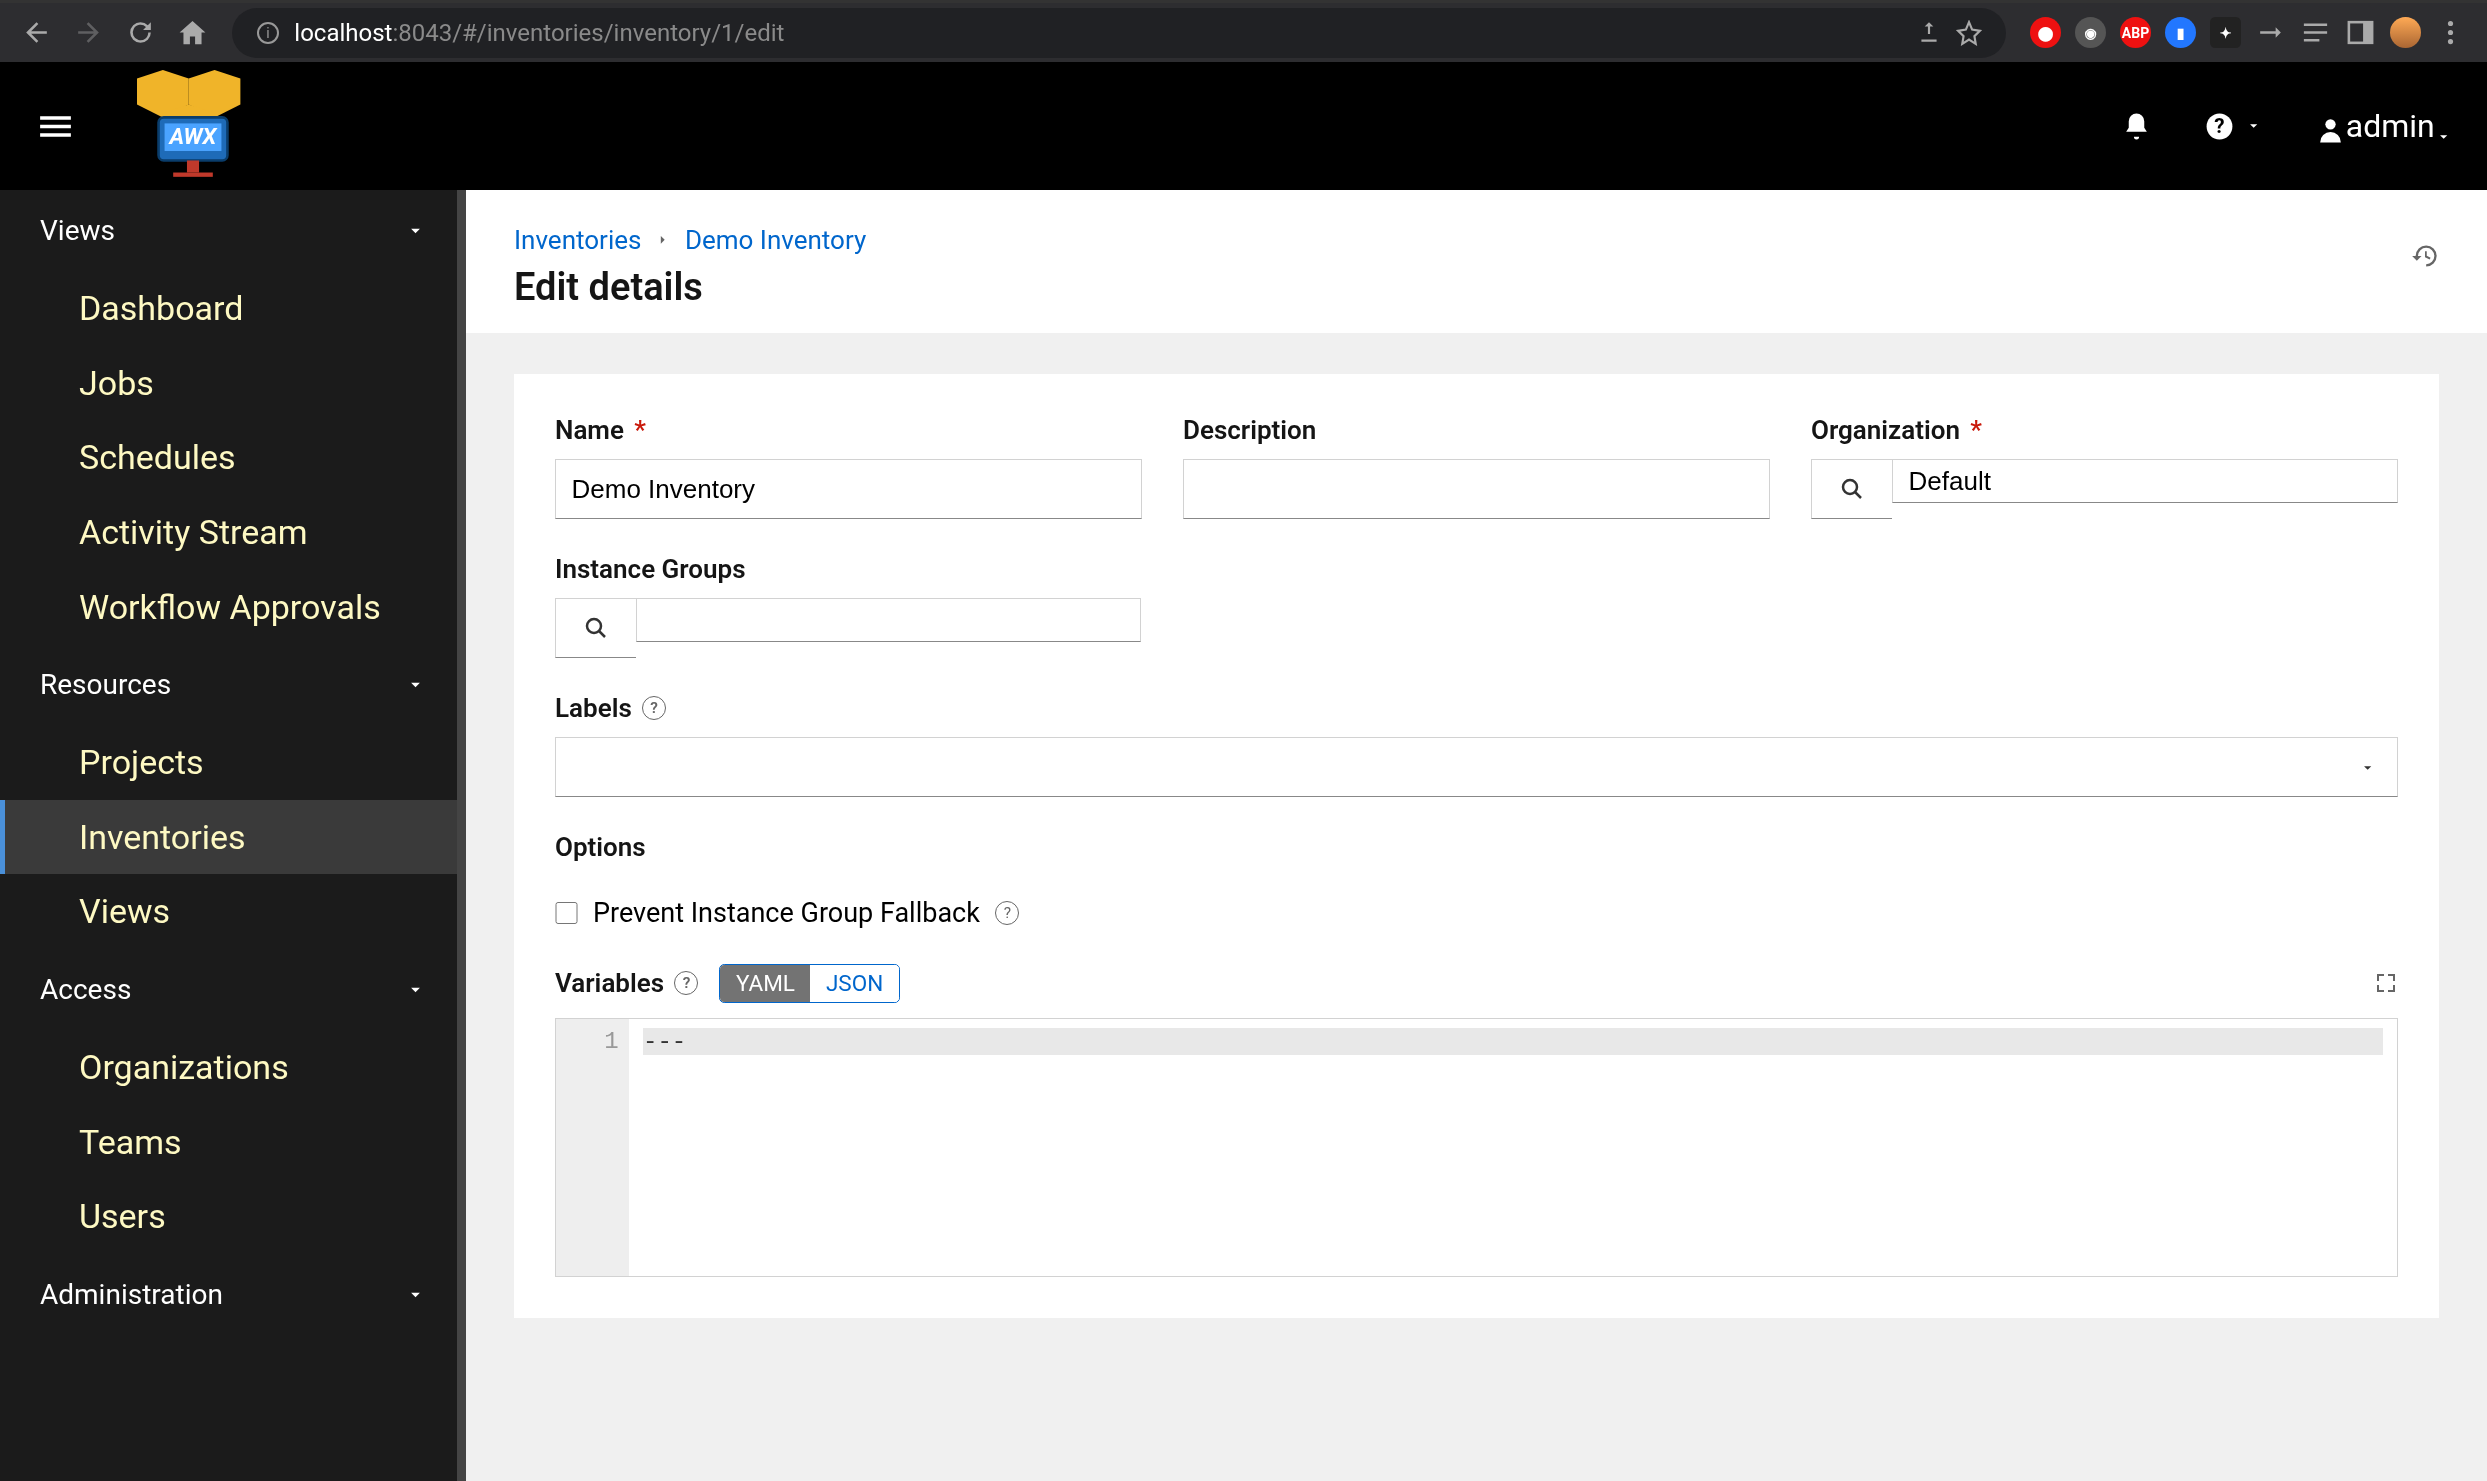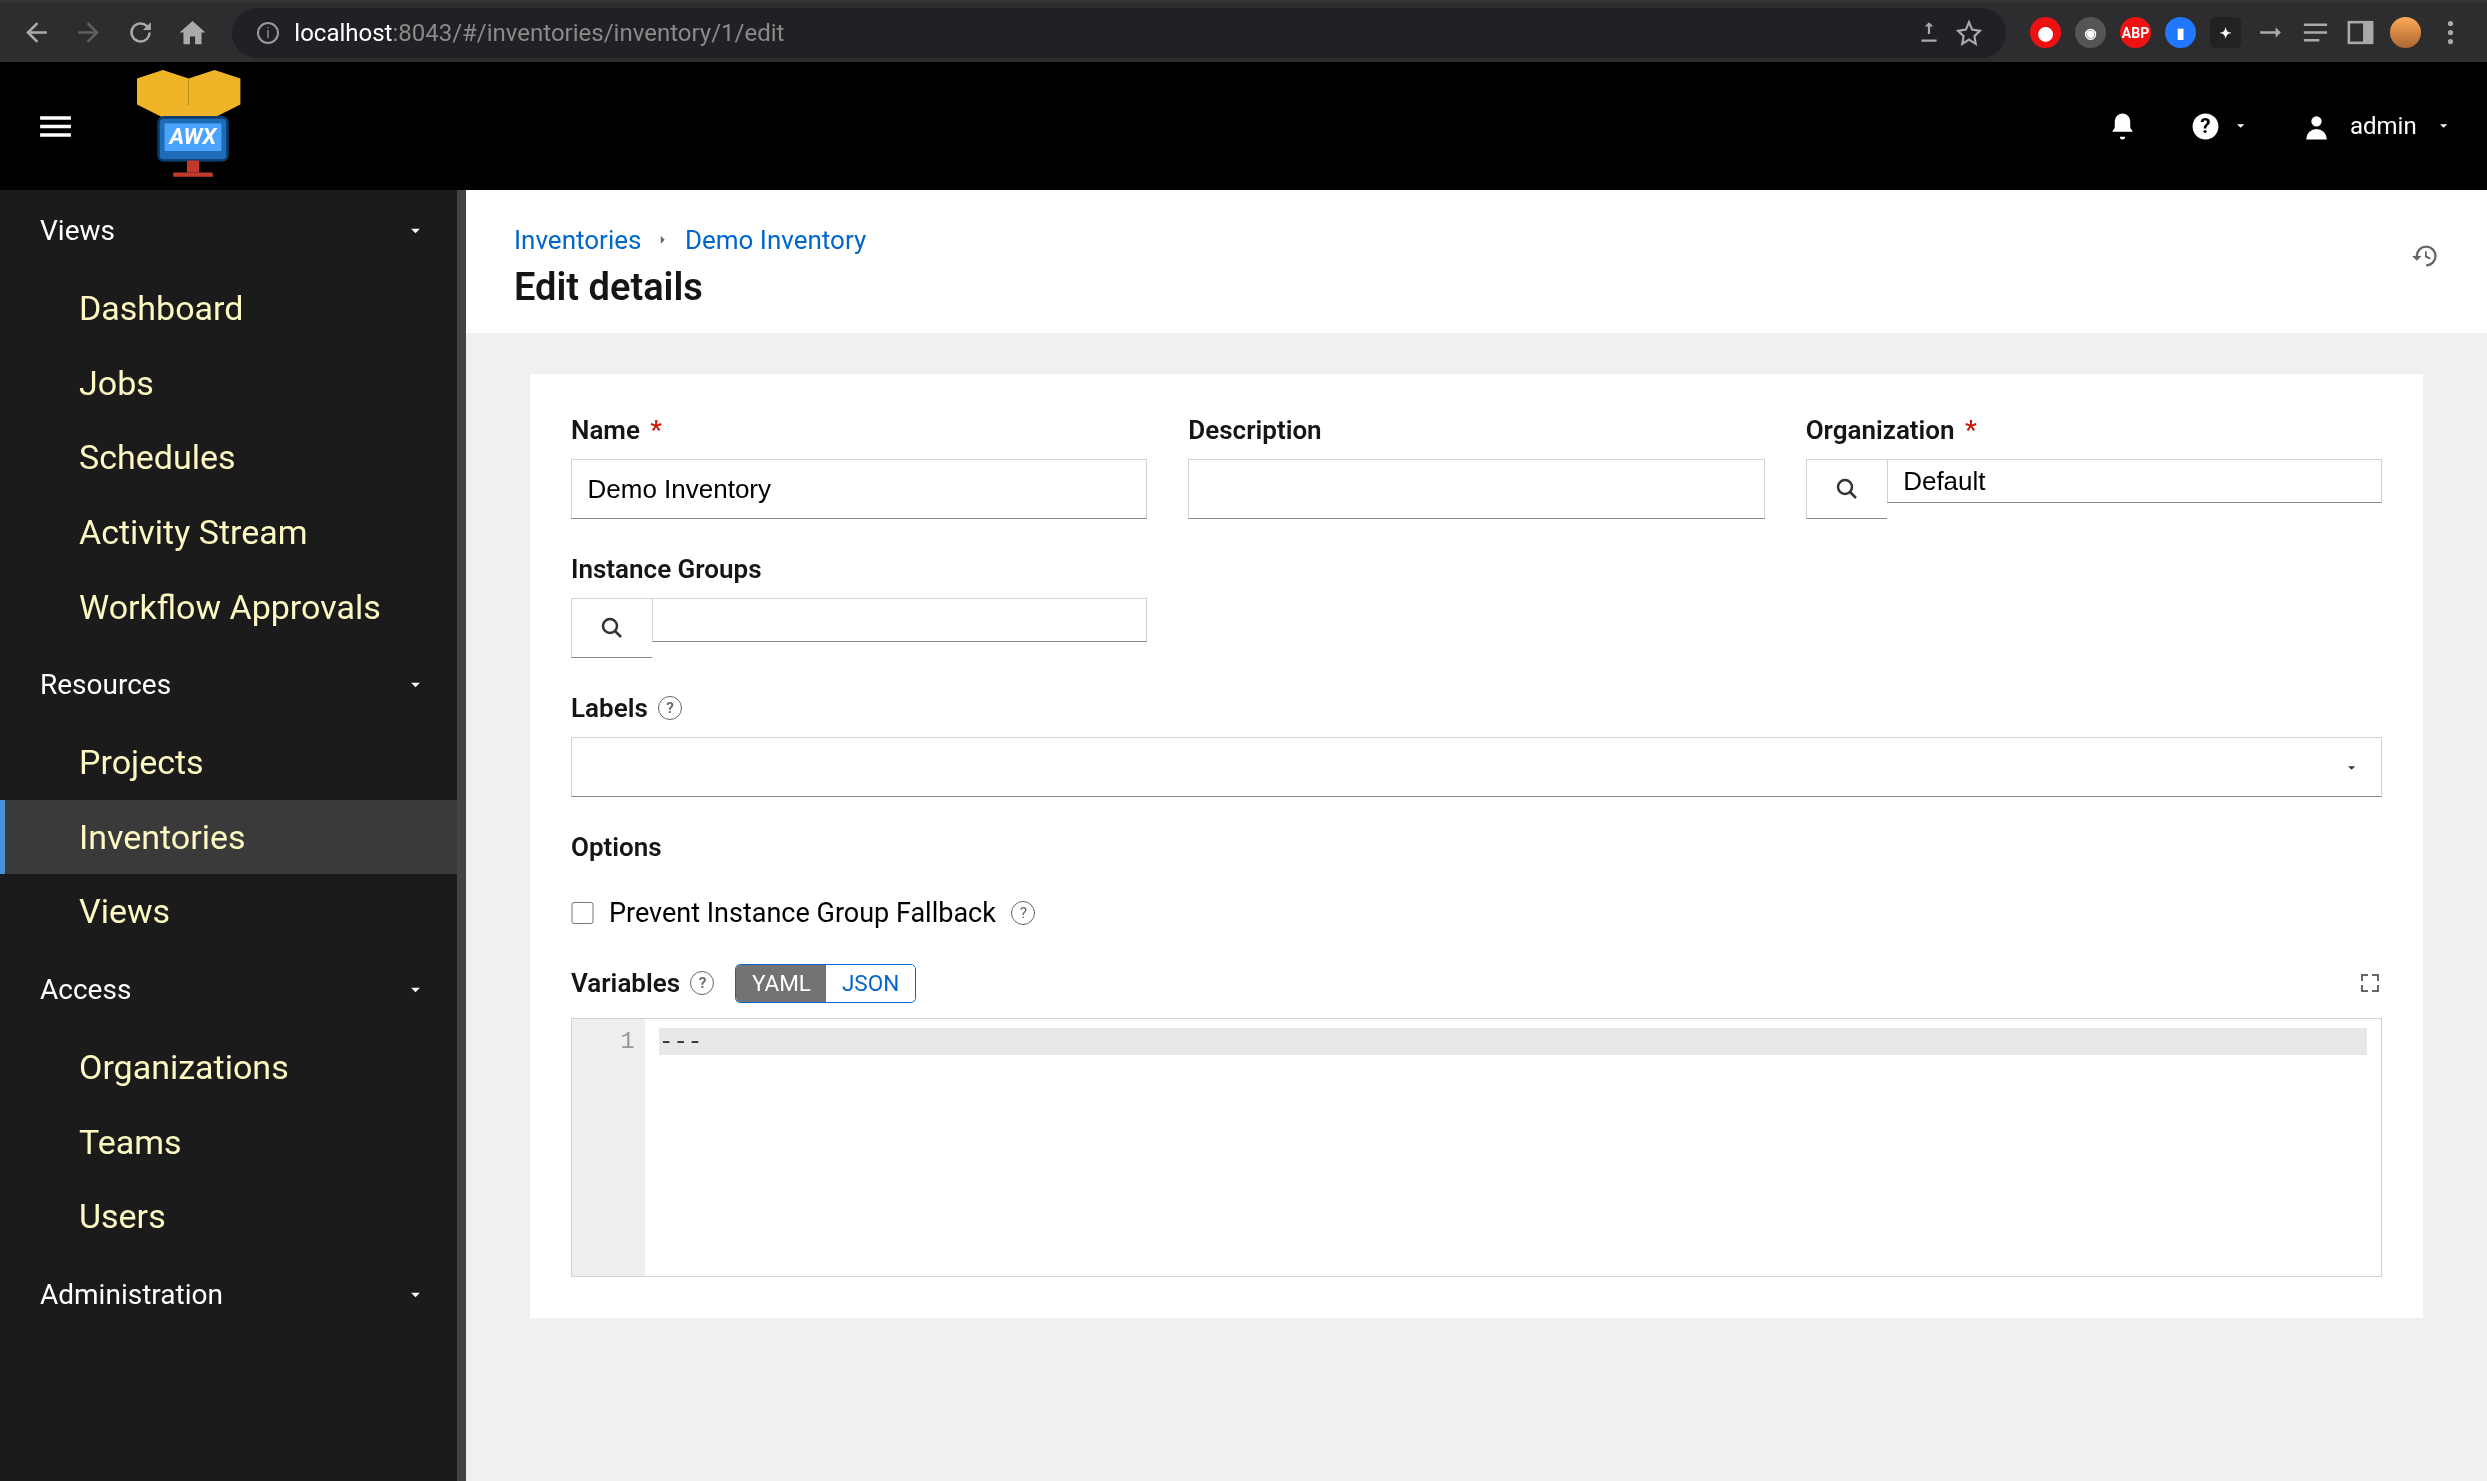--- a/index.html
+++ b/index.html
@@ -17,41 +17,41 @@
 .ext-badge { width: 31px; height: 31px; border-radius: 50%; display: flex; align-items: center; justify-content: center; font-size: 14px; font-weight: bold; color: #fff; }
 .ext-icon { width: 31px; height: 31px; fill: #aaa; }
 
 
 .app-header { background: #000; height: 128px; display: flex; align-items: center; padding: 0 35px; justify-content: space-between; }
 .app-header-left { display: flex; align-items: center; gap: 35px; }
 .hamburger { width: 41px; height: 41px; fill: #fff; cursor: pointer; }
 .logo-wrap { display:flex; align-items:center; justify-content:center; }
 .header-right { display: flex; align-items: center; gap: 52px; color: #fff; }
 .header-right svg { width: 31px; height: 31px; fill: #fff; }
-.user-block { display: flex; align-items: center; gap: 18px; font-size: 24px; }
+.user-block { display: flex; align-items: flex-end; gap: 0; font-size: 32px; }
 
 
 .app-body { display: flex; height: calc(100% - 62px - 128px); }
 .sidebar { width: 466px; background: #1b1b1b; color: #fff; overflow-y: auto; position: relative; }
 .sidebar::after { content: ""; position: absolute; right: 0; top: 0; bottom: 0; width: 8.6px; background: #444; }
 .nav-section { }
 .nav-header { display: flex; justify-content: space-between; align-items: center; padding: 24px 40px; font-size: 28px; font-weight: 400; cursor: pointer; }
 .nav-header svg { width: 21px; height: 21px; fill: #fff; }
 .nav-item { padding: 17.3px 40px 17.3px 79px; font-size: 34px; color: #fef9c3; cursor: pointer; }
 .nav-item.active { background: #3a3a3a; border-left: 5.2px solid #4a90d9; padding-left: 74px; }
 
 
 .main { flex: 1; background: #f0f0f0; overflow-y: auto; padding: 0; }
 .page-header { background: #fff; padding: 35px 48px 24px; display: flex; justify-content: space-between; align-items: flex-start; }
 .breadcrumb { font-size: 26px; color: #0066cc; display: flex; align-items: center; gap: 14px; margin-bottom: 10.4px; }
 .breadcrumb svg { width: 15.5px; height: 15.5px; fill: #666; }
 .page-title { font-size: 38px; font-weight: 600; color: #151515; }
 .history-icon { width: 28px; height: 28px; fill: #666; cursor: pointer; margin-top: 17.3px; }
 
-.form-card { background: #fff; margin: 41px 64px; padding: 41px; }
+.form-card { background: #fff; margin: 41px 48px; padding: 41px; }
 .form-row { display: flex; gap: 41px; margin-bottom: 35px; }
 .form-group { flex: 1; }
 .form-label { font-size: 26px; font-weight: 600; color: #151515; margin-bottom: 14px; display: flex; align-items: center; gap: 10.4px; }
 .required { color: #c9190b; }
 .help-icon { width: 24px; height: 24px; border: 1.7px solid #666; border-radius: 50%; display: inline-flex; align-items: center; justify-content: center; font-size: 15.5px; color: #666; }
 .field-input { width: 100%; height: 60px; border: 0.9px solid #d2d2d2; border-bottom: 1.7px solid #888; padding: 0 15.5px; font-size: 26px; background: #fff; }
 .lookup-wrap { display: flex; }
 .lookup-btn { width: 81px; height: 60px; border: 0.9px solid #d2d2d2; border-bottom: 1.7px solid #888; border-right: none; background: #fff; display: flex; align-items: center; justify-content: center; cursor: pointer; }
 .lookup-btn svg { width: 24px; height: 24px; fill: #333; }
 .lookup-input { flex: 1; height: 44px; border: 0.9px solid #d2d2d2; border-bottom: 1.7px solid #888; padding: 0 15.5px; font-size: 26px; }

